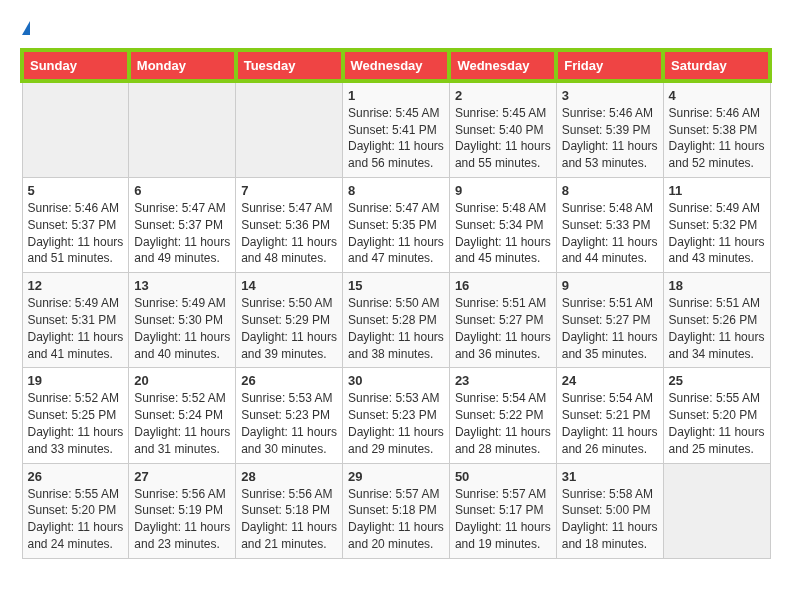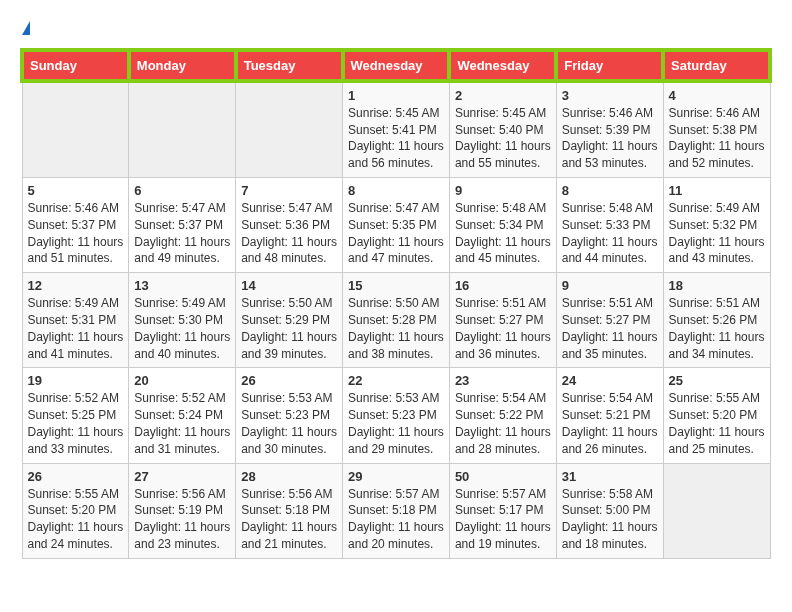--- a/index.html
+++ b/index.html
@@ -281,21 +281,21 @@
 and 31 minutes.</div>
           </td>
           <td>
             <span class="day-num">26</span>
             <div class="day-info" style="white-space: pre-line;">Sunrise: 5:53 AM
 Sunset: 5:23 PM
 Daylight: 11 hours
 and 30 minutes.</div>
           </td>
           <td>
-            <span class="day-num">22</span>
+            <span class="day-num">30</span>
             <div class="day-info" style="white-space: pre-line;">Sunrise: 5:53 AM
 Sunset: 5:23 PM
 Daylight: 11 hours
 and 29 minutes.</div>
           </td>
           <td>
             <span class="day-num">23</span>
             <div class="day-info" style="white-space: pre-line;">Sunrise: 5:54 AM
 Sunset: 5:22 PM
 Daylight: 11 hours

